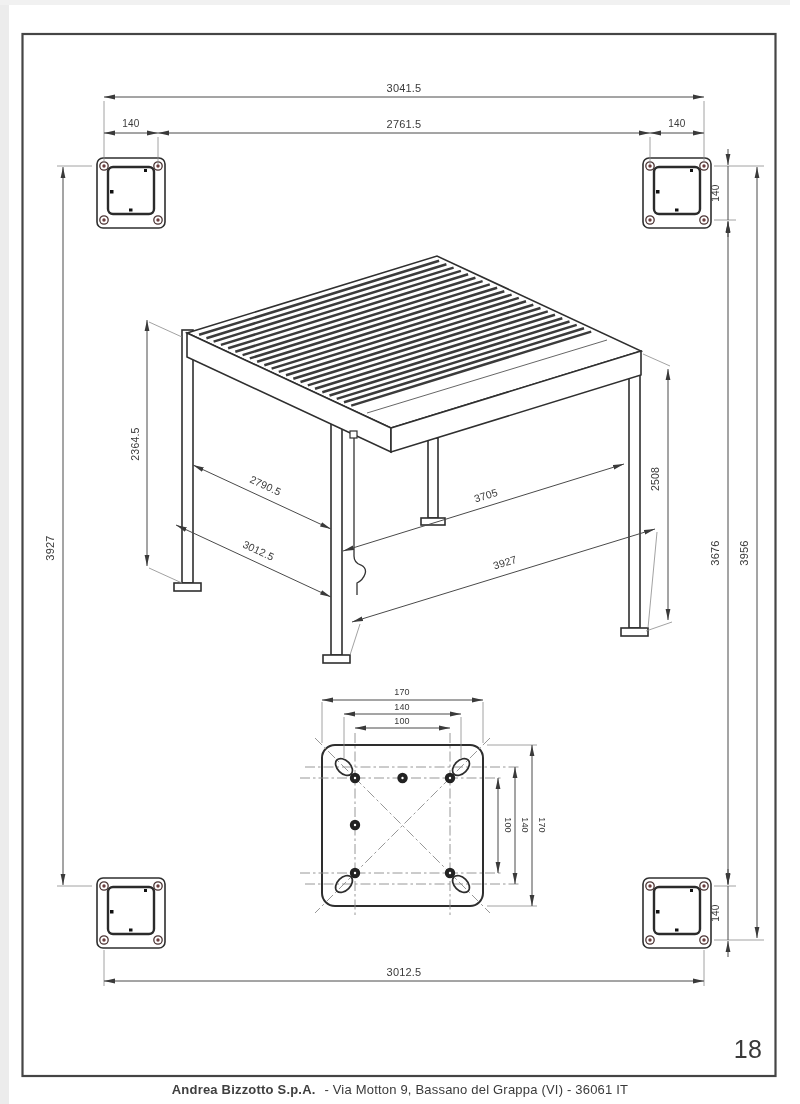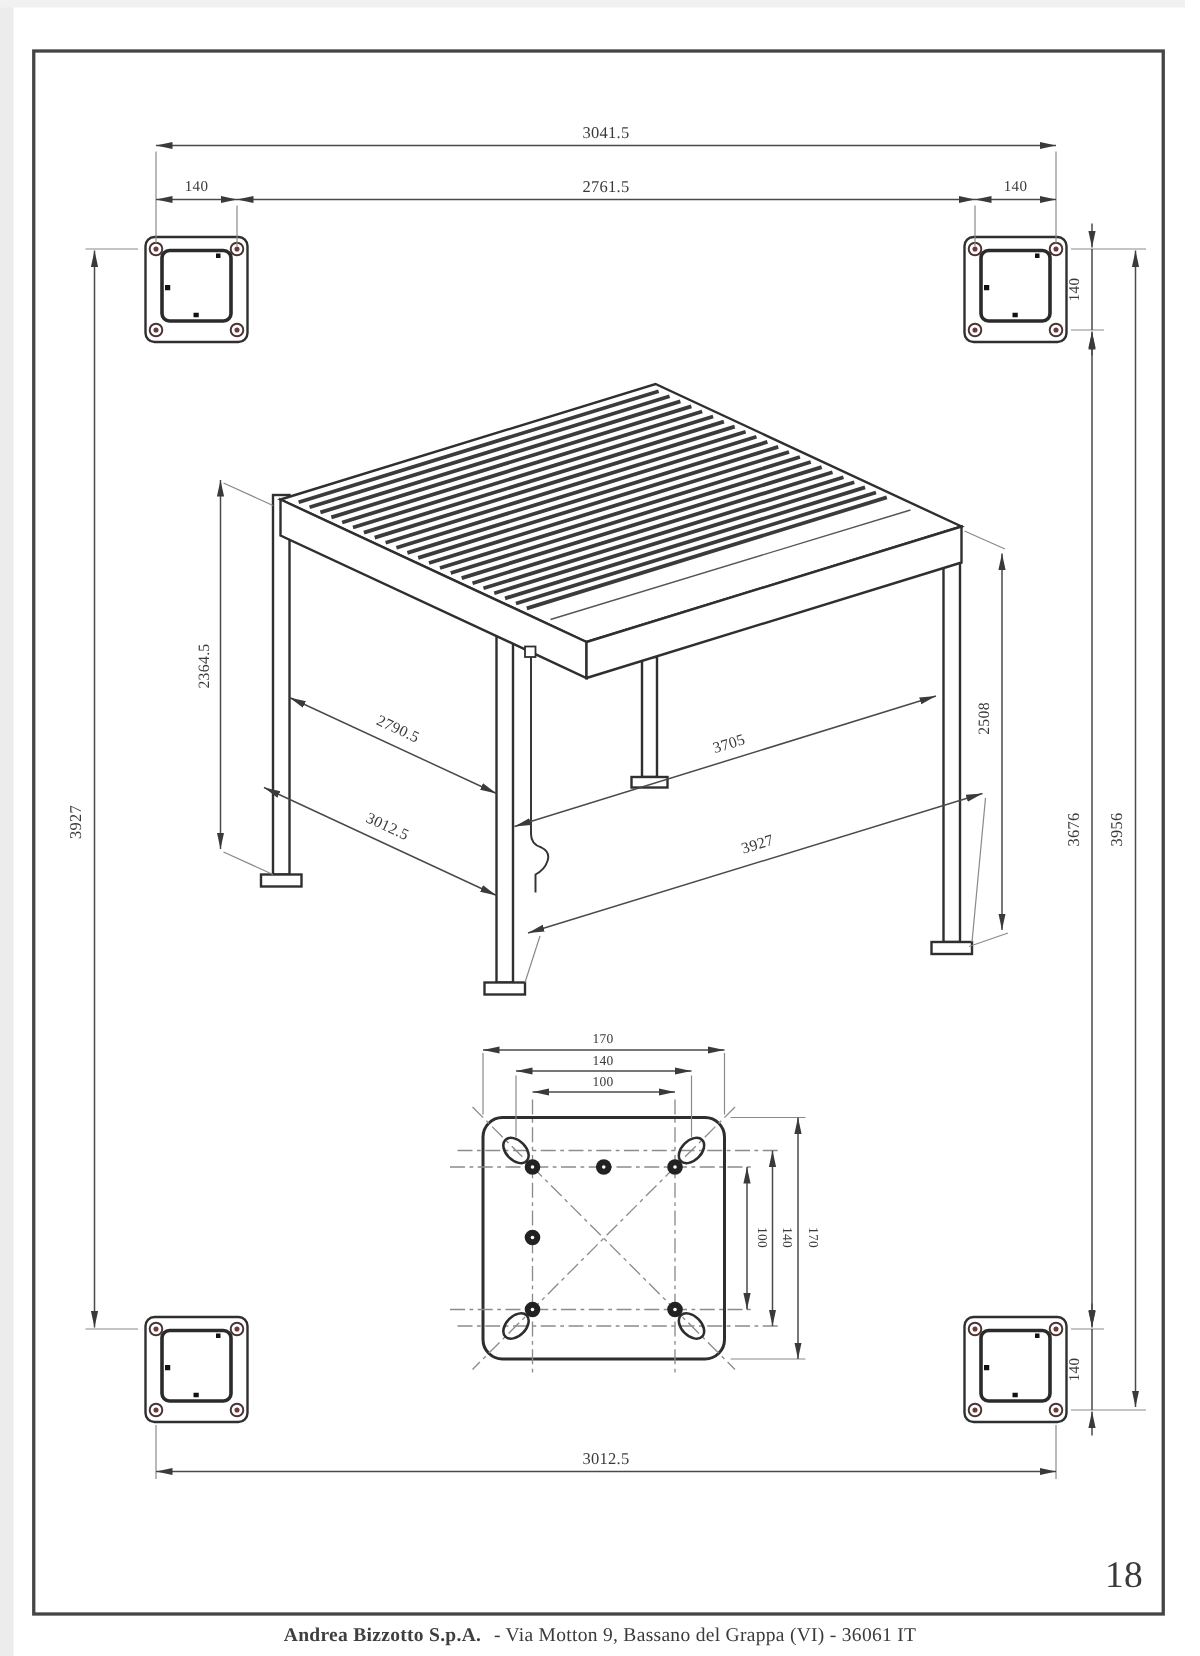--- a/index.html
+++ b/index.html
@@ -1,17 +1,17 @@
 <!DOCTYPE html>
 <html><head>
 <meta charset="utf-8">
 <style>
   html,body{margin:0;padding:0;background:#ffffff;}
   .page{position:relative;width:790px;height:1104px;background:#fff;overflow:hidden;
-        font-family:Liberation Serif, serif;}
+        font-family:Liberation Sans, sans-serif;}
   .scan-edge-left{position:absolute;left:0;top:0;width:9px;height:100%;background:#ececec;}
   .scan-edge-top{position:absolute;left:0;top:0;width:100%;height:5px;background:#f1f1f1;}
   svg text{fill:#3a3a3a;letter-spacing:.2px;}
   .dim{stroke:#4a4a4a;stroke-width:1;fill:none;}
   .wit{stroke:#8a8a8a;stroke-width:.8;fill:none;}
   .struct{stroke:#2f2f2f;stroke-width:1.6;fill:#ffffff;}
   .thin{stroke:#555;stroke-width:.9;fill:none;}
   .cl{stroke:#8c8c8c;stroke-width:.9;fill:none;stroke-dasharray:10 3 2.5 3;}
   .dimtxt{font-size:11px;}
   .dimtxt-s{font-size:10px;}

